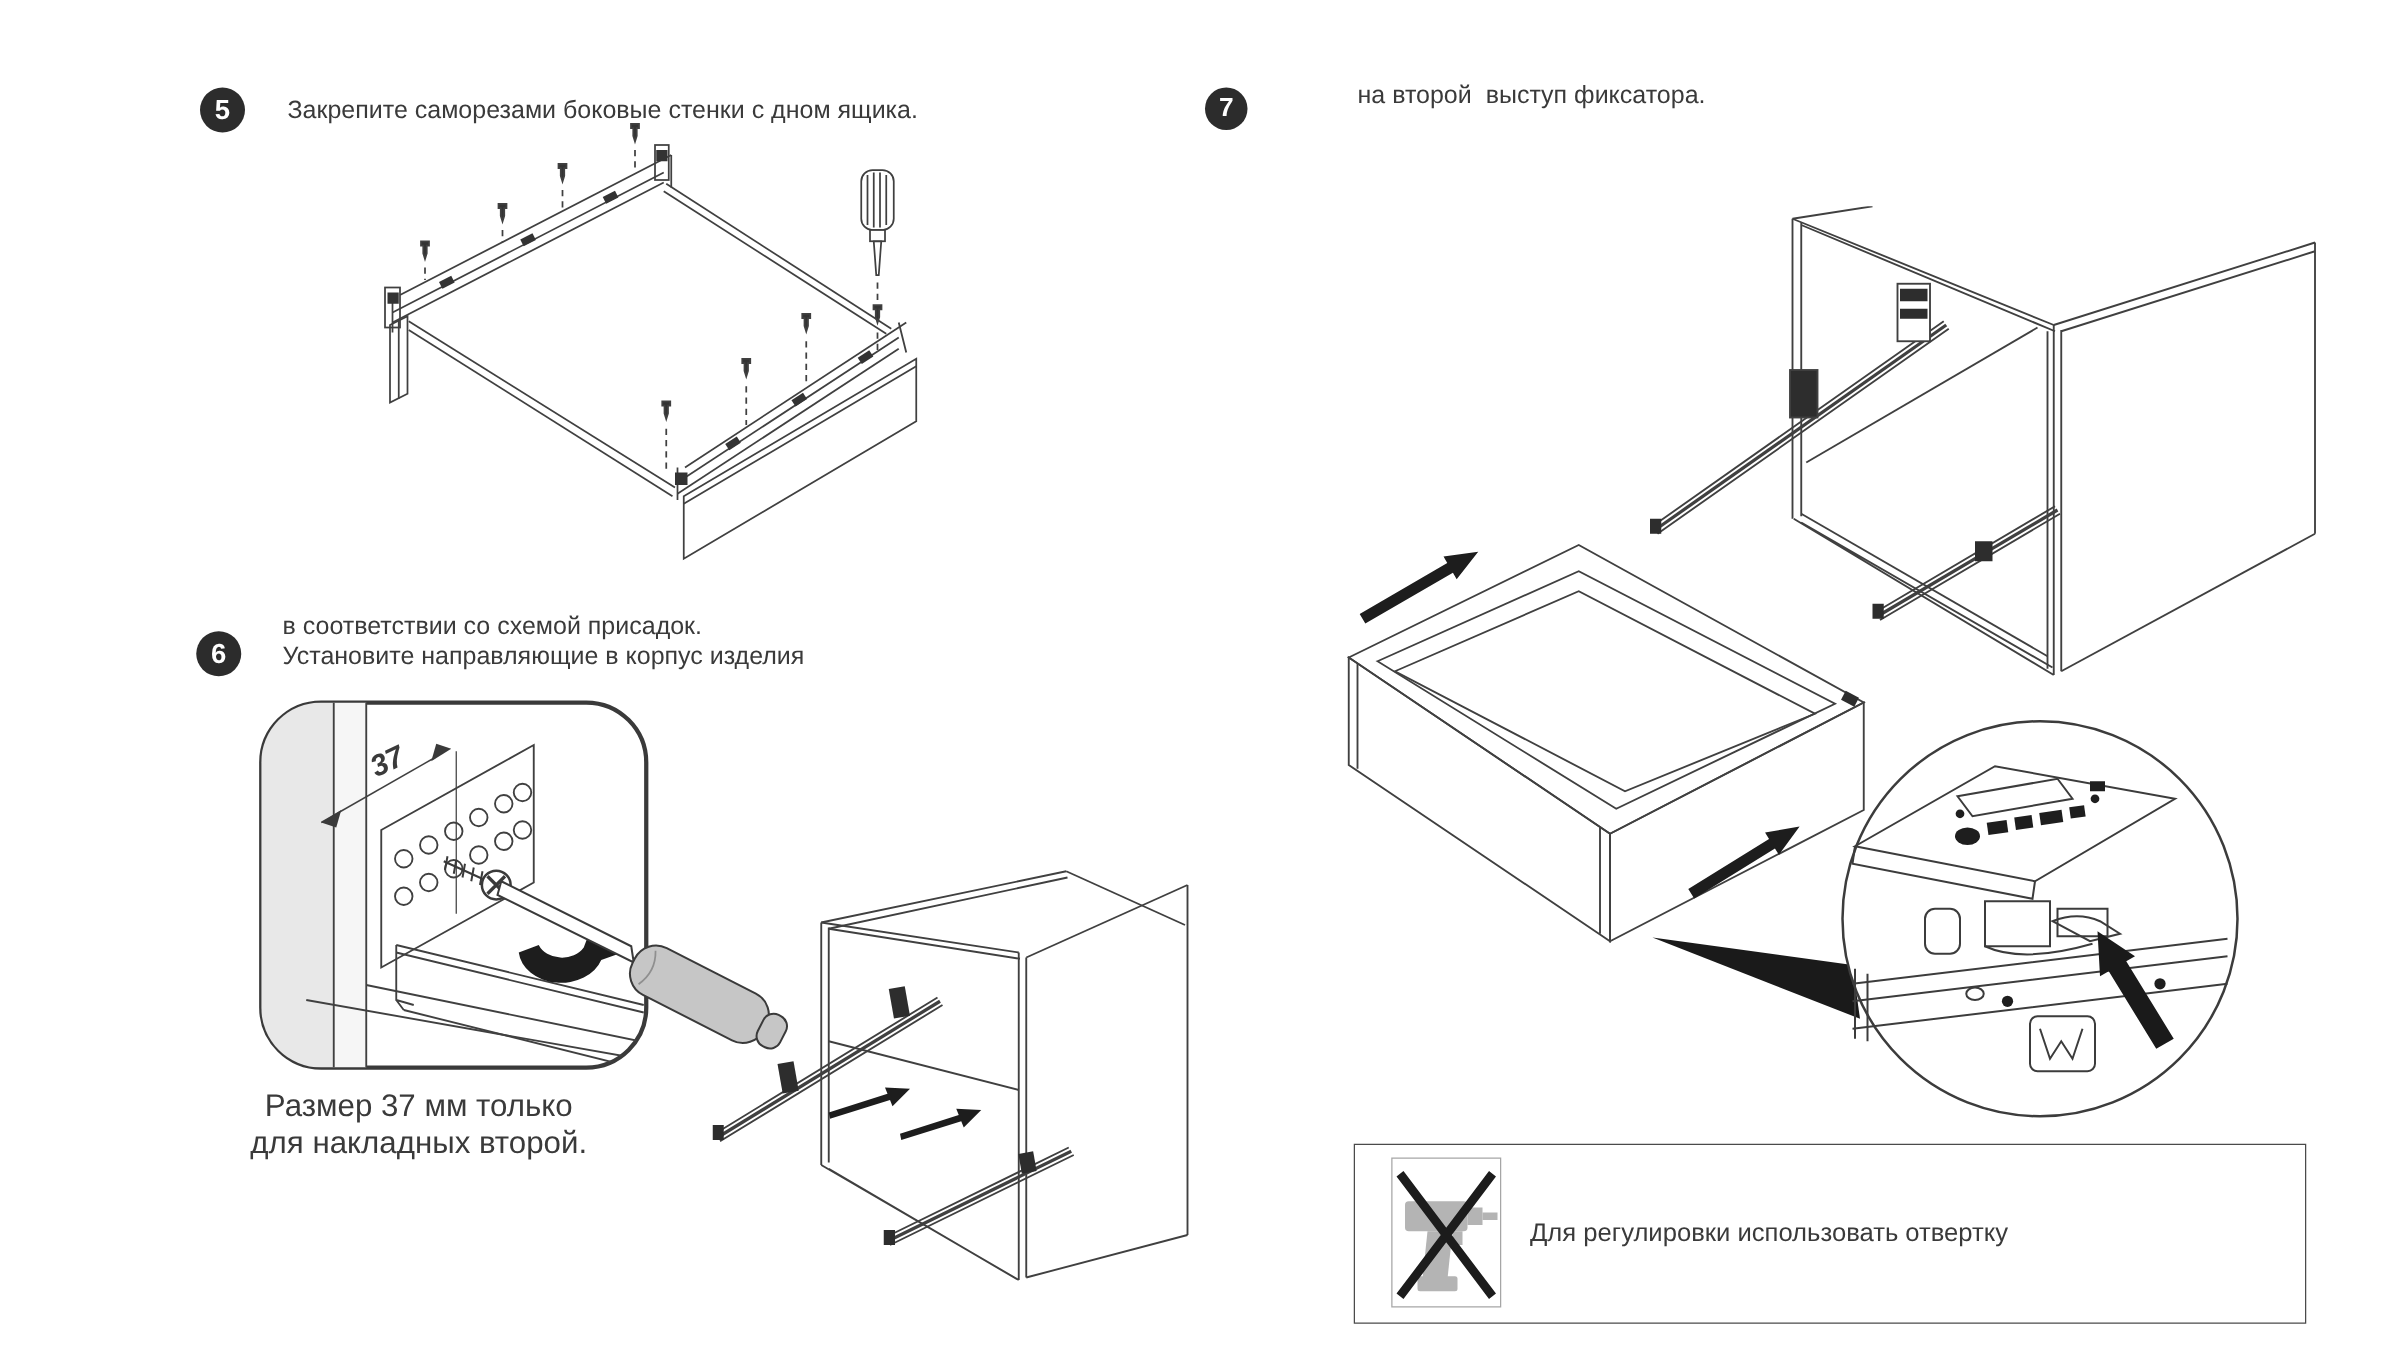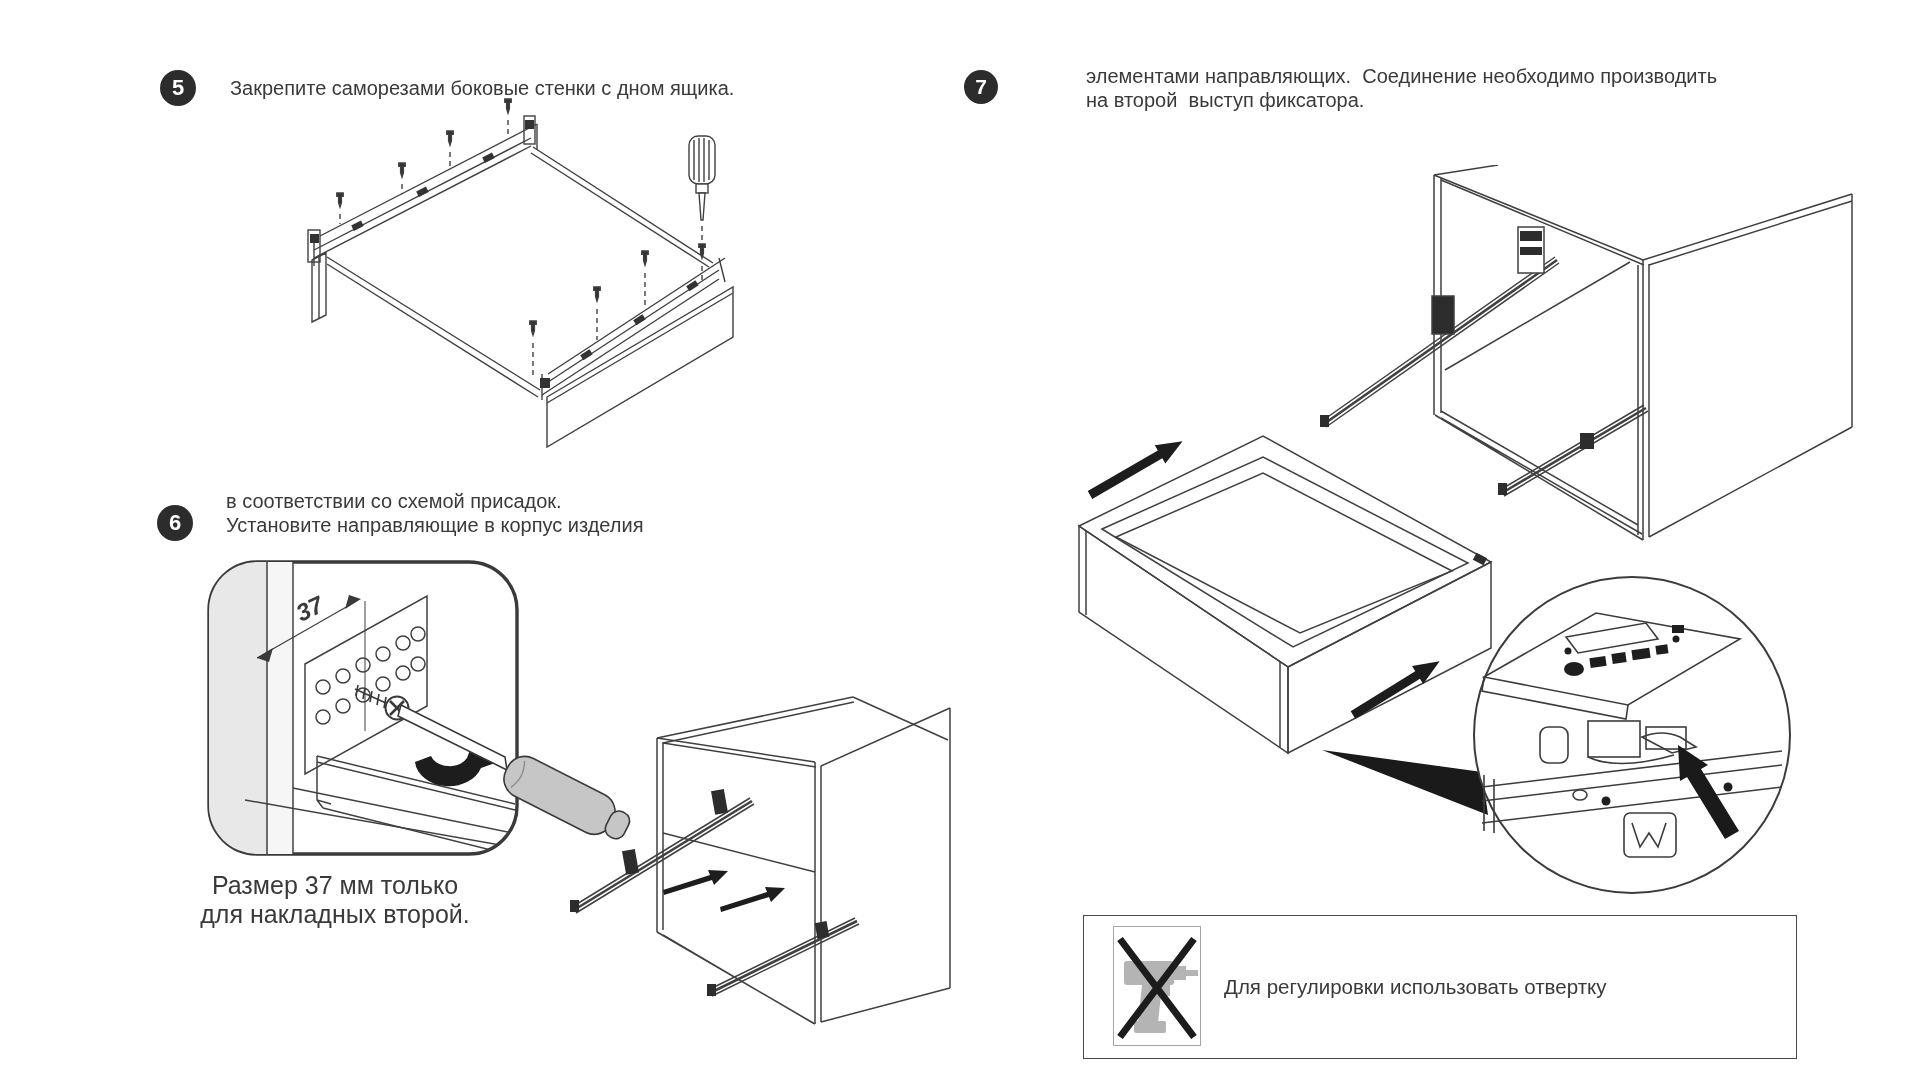--- a/index.html
+++ b/index.html
@@ -10,21 +10,21 @@
   .abs{position:absolute;}
   .badge{
     width:36px;height:36px;border-radius:50%;background:#2c2c2c;color:#ffffff;
     font-size:22px;font-weight:bold;text-align:center;line-height:36px;
   }
   .instr{font-size:20px;line-height:24px;}
   .instr .line{white-space:pre;display:block;}
   .caption{font-size:25px;line-height:29px;text-align:center;}
   .caption .line{display:block;white-space:pre;}
   .notebox{
-    border:1.6px solid #4a4a4a;background:#ffffff;
+    border:1.6px solid #4a4a4a;background:#ffffff;padding-left:48px;
   }
   .note-iconbox{
     position:absolute;left:29px;top:10px;width:88px;height:120px;
     background:#ffffff;border:1px solid #a6a6a6;box-sizing:border-box;
   }
   .note-text{
     position:absolute;left:140px;top:0;height:100%;display:flex;align-items:center;
     font-size:20.5px;white-space:pre;
   }
   svg{display:block;}
@@ -240,21 +240,20 @@
     </g>
   </svg>
 
   <div class="abs caption" style="left:195px;top:871px;width:280px;">
     <span class="line">Размер 37 мм только</span>
     <span class="line">для накладных второй.</span>
   </div>
 
   <div class="abs badge" style="left:964px;top:70px;width:34px;height:34px;line-height:34px;font-size:21px;">7</div>
   <div class="abs instr" style="left:1086px;top:64px;width:780px;">
-    <span class="line">элементами направляющих.  Соединение необходимо производить</span>
     <span class="line">на второй  выступ фиксатора.</span>
   </div>
 
   <svg class="abs" style="left:1050px;top:165px;" width="814" height="748" viewBox="0 0 814 748">
     <g stroke="#404040" stroke-width="1.5" fill="none">
 
       <g>
         <path d="M384,10 L384,250 M391,13 L391,248"></path>
         <path d="M384,10 L593,95 M391,15 L594,100"></path>
         <path d="M593,95 L593,375 M599,99 L599,372 M588,100 L588,370"></path>

